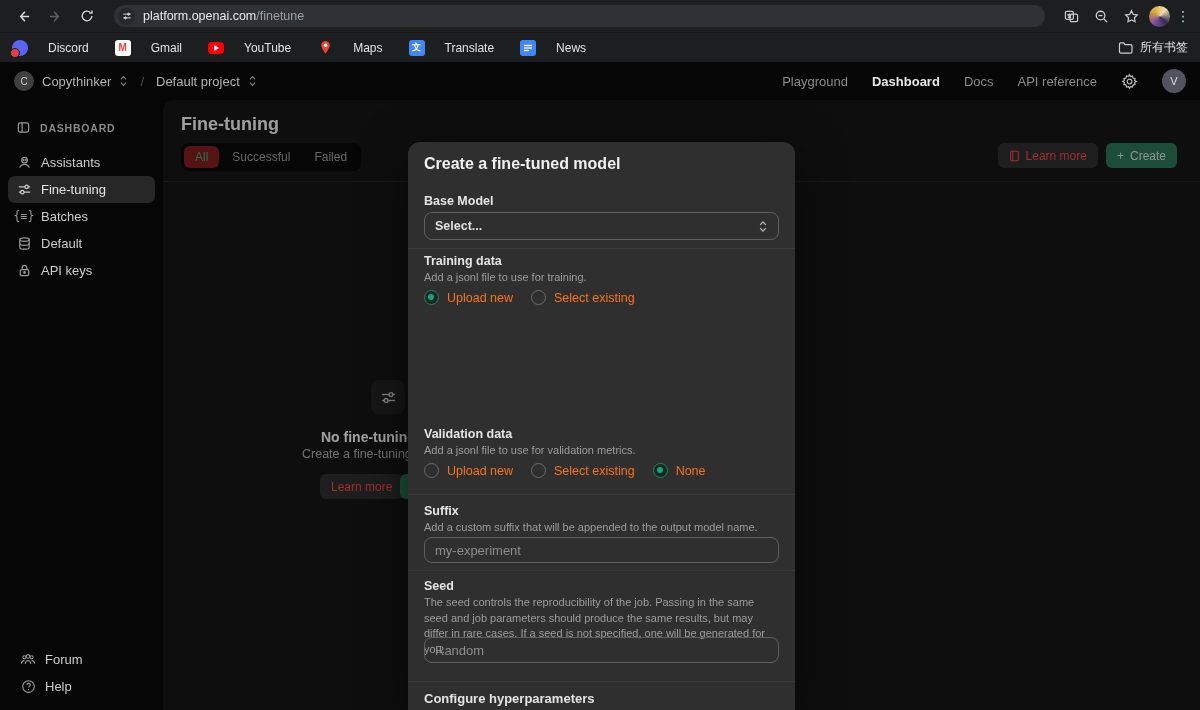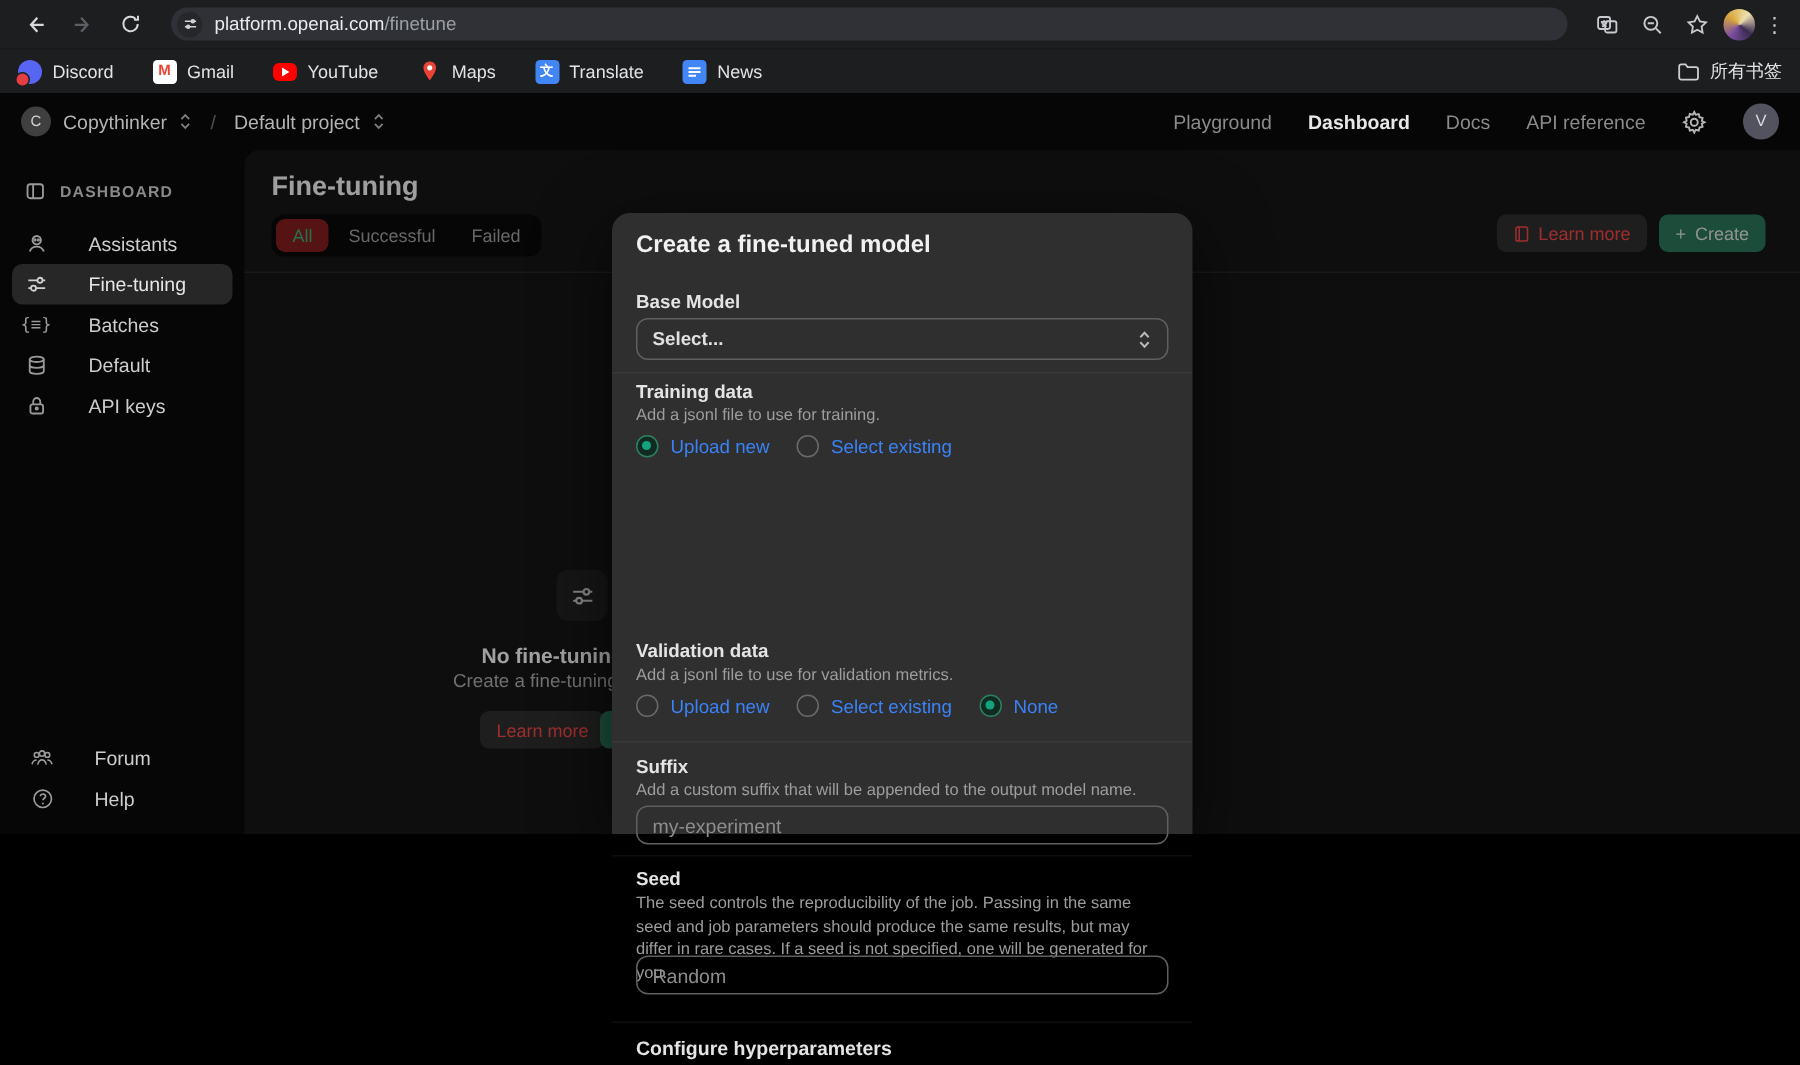--- a/index.html
+++ b/index.html
@@ -1,18 +1,18 @@
 <!DOCTYPE html>
 <html style="--accent-green: #15a37f; --accent-green-soft: #3aa877; --create-button-green: #2b7357;"><head>
 <meta charset="utf-8">
 <style>
   * { margin:0; padding:0; box-sizing:border-box; }
   html,body { width:1200px; height:710px; overflow:hidden; background:#000;
     font-family:"Liberation Sans", sans-serif; -webkit-font-smoothing:antialiased; }
-  .screen { position:relative; width:1200px; height:556px; background:#060606; }
+  .screen { position:relative; width:1200px; height:710px; background:#060606; }
 
   
   .chrome { position:absolute; top:0; left:0; right:0; height:32px; background:#1d1e20;
     display:flex; align-items:center; padding:0 10px; gap:6px; }
   .navbtn { width:26px; height:26px; border-radius:50%; display:flex; align-items:center;
     justify-content:center; color:#d7d9dc; flex:0 0 auto; }
   .navbtn.dis { color:#5c6065; }
   .omnibox { flex:1; height:22px; background:#2f3136; border-radius:11px; display:flex;
     align-items:center; padding:0 10px 0 4px; gap:8px; margin:0 8px; min-width:0; }
   .site-chip { width:17px; height:17px; border-radius:50%; background:#26272b; display:flex;
@@ -21,21 +21,21 @@
   .url .path { color:#9aa0a6; }
   .tool-ic { width:24px; height:24px; display:flex; align-items:center; justify-content:center;
     color:#c8cacd; flex:0 0 auto; }
   .chrome-avatar { width:21px; height:21px; border-radius:50%; flex:0 0 auto;
     background:conic-gradient(from 220deg,#7c4fa0,#d8a83a,#efe0b0,#3a2a52,#7c4fa0); }
   .dots { color:#c8cacd; font-size:14px; letter-spacing:0; width:14px; text-align:center; }
 
   
   .bmbar { position:absolute; top:32px; left:0; right:0; height:30px; background:#1d1e20;
     border-top:1px solid #17181a; display:flex; align-items:center; padding:0 12px; gap:26px; }
-  .bm { display:flex; align-items:center; gap:7px; font-size:12px; color:#e2e3e5;text-align:right; }
+  .bm { display:flex; align-items:center; gap:20px; font-size:12px; color:#e2e3e5;text-align:right; }
   .fav { width:16px; height:16px; position:relative; flex:0 0 auto; display:flex;
     align-items:center; justify-content:center; }
   .fav-discord { background:#5865F2; border-radius:50%; }
   .fav-discord::after { content:""; position:absolute; left:-2px; bottom:-2px; width:8px; height:8px;
     border-radius:50%; background:#e33e41; border:1px solid #1d1e20; }
   .fav-gmail { background:#fff; border-radius:3px; color:#EA4335; font-weight:bold; font-size:10px; }
   .fav-youtube { background:#FF0000; border-radius:4px; height:12px; }
   .fav-youtube::after { content:""; width:0; height:0; border-left:5px solid #fff;
     border-top:3.5px solid transparent; border-bottom:3.5px solid transparent; margin-left:1px; }
   .fav-translate { background:#4285F4; border-radius:3px; color:#fff; font-size:9px; font-weight:bold; }
@@ -55,21 +55,21 @@
   .nav-link { font-size:13px; color:#8b8b8b; }
   .nav-link.active { color:#e8e8e8; font-weight:600; }
   .gear { color:#b5b5b5; display:flex; }
   .user-avatar { width:24px; height:24px; border-radius:50%; background:#53535f; color:#dcdcdc;
     font-size:11px; display:flex; align-items:center; justify-content:center; }
 
   
   .sidebar { position:absolute; top:38px; left:0; width:163px; bottom:0; }
   .sb-header { display:flex; align-items:center; gap:9px; height:27px; margin:14px 8px 8px 8px;
     padding:0 8px; color:#8a8a8a; font-size:10.5px; font-weight:700; letter-spacing:0.8px; }
-  .sb-item { display:flex; align-items:center; gap:27px; height:27px; margin:0 8px; padding:0 8px;
+  .sb-item { display:flex; align-items:center; gap:9px; height:27px; margin:0 8px; padding:0 8px;
     border-radius:7px; color:#cdcdcd; font-size:13px; }
   .sb-item .ic { color:#9a9a9a; display:flex; width:16px; justify-content:center; }
   .sb-item.active { background:#272727; color:#e6e6e6; }
   .sb-item.active .ic { color:#d0d0d0; }
   .sb-footer { position:absolute; bottom:10px; left:4px; right:0; }
   .braces { font-family:"DejaVu Sans Mono", monospace; font-size:11.5px; line-height:1; }
 
   
   .main { position:absolute; left:163px; top:38px; right:0; bottom:0; background:#151515;
     border-top-left-radius:10px; }
@@ -104,21 +104,21 @@
     border-radius:12px 12px 0 0; z-index:10; box-shadow:0 12px 48px rgba(0,0,0,0.55); }
   .m-title { position:absolute; left:16px; top:13px; font-size:16px; font-weight:700; color:#f1f1f1; }
   .m-label { position:absolute; left:16px; font-size:12.5px; font-weight:600; color:#e4e4e4; }
   .m-hint { position:absolute; left:16px; right:16px; font-size:11px; color:#9d9d9d; line-height:15.5px; }
   .m-div { position:absolute; left:0; right:0; height:1px; background:rgba(255,255,255,0.055); }
   .m-select { position:absolute; left:16px; right:16px; height:27px; border:1px solid #5f5f5f;
     border-radius:8px; display:flex; align-items:center; padding:13px 10px; font-size:12.5px;
     font-weight:600; color:#e0e0e0; }
   .m-select .chev { margin-left:auto; color:#b9b9b9; display:flex; }
   .radio-row { position:absolute; left:16px; display:flex; gap:18px; align-items:center; height:17px; }
-  .radio-opt { display:flex; align-items:center; gap:8px; font-size:12.5px; color:#3b82f6; }
+  .radio-opt { display:flex; align-items:center; gap:8px; font-size:12.5px; color:#f97316; }
   .radio { width:15px; height:15px; border-radius:50%; border:1.5px solid #6a6a6a; position:relative; }
   .radio.sel { border-color:#2e8062; background:#11date2b21; background:#112b21; }
   .radio.sel::after { content:""; position:absolute; left:3px; top:3px; width:6px; height:6px;
     border-radius:50%; background:var(--accent-green); }
   .dropzone { position:absolute; left:16px; right:16px; top:170px; height:96px; background:#3a3a3a;
     border-radius:10px; text-align:center; }
   .dz-icon { margin-top:13px; color:#d8d8d8; display:inline-flex; }
   .dz-line1 { margin-top:9px; font-size:12.5px; color:#d2d2d2; }
   .dz-line2 { margin-top:7px; font-size:12px; color:#bfbfbf; }
   .m-input { position:absolute; left:16px; right:16px; height:26px; background:transparent;

